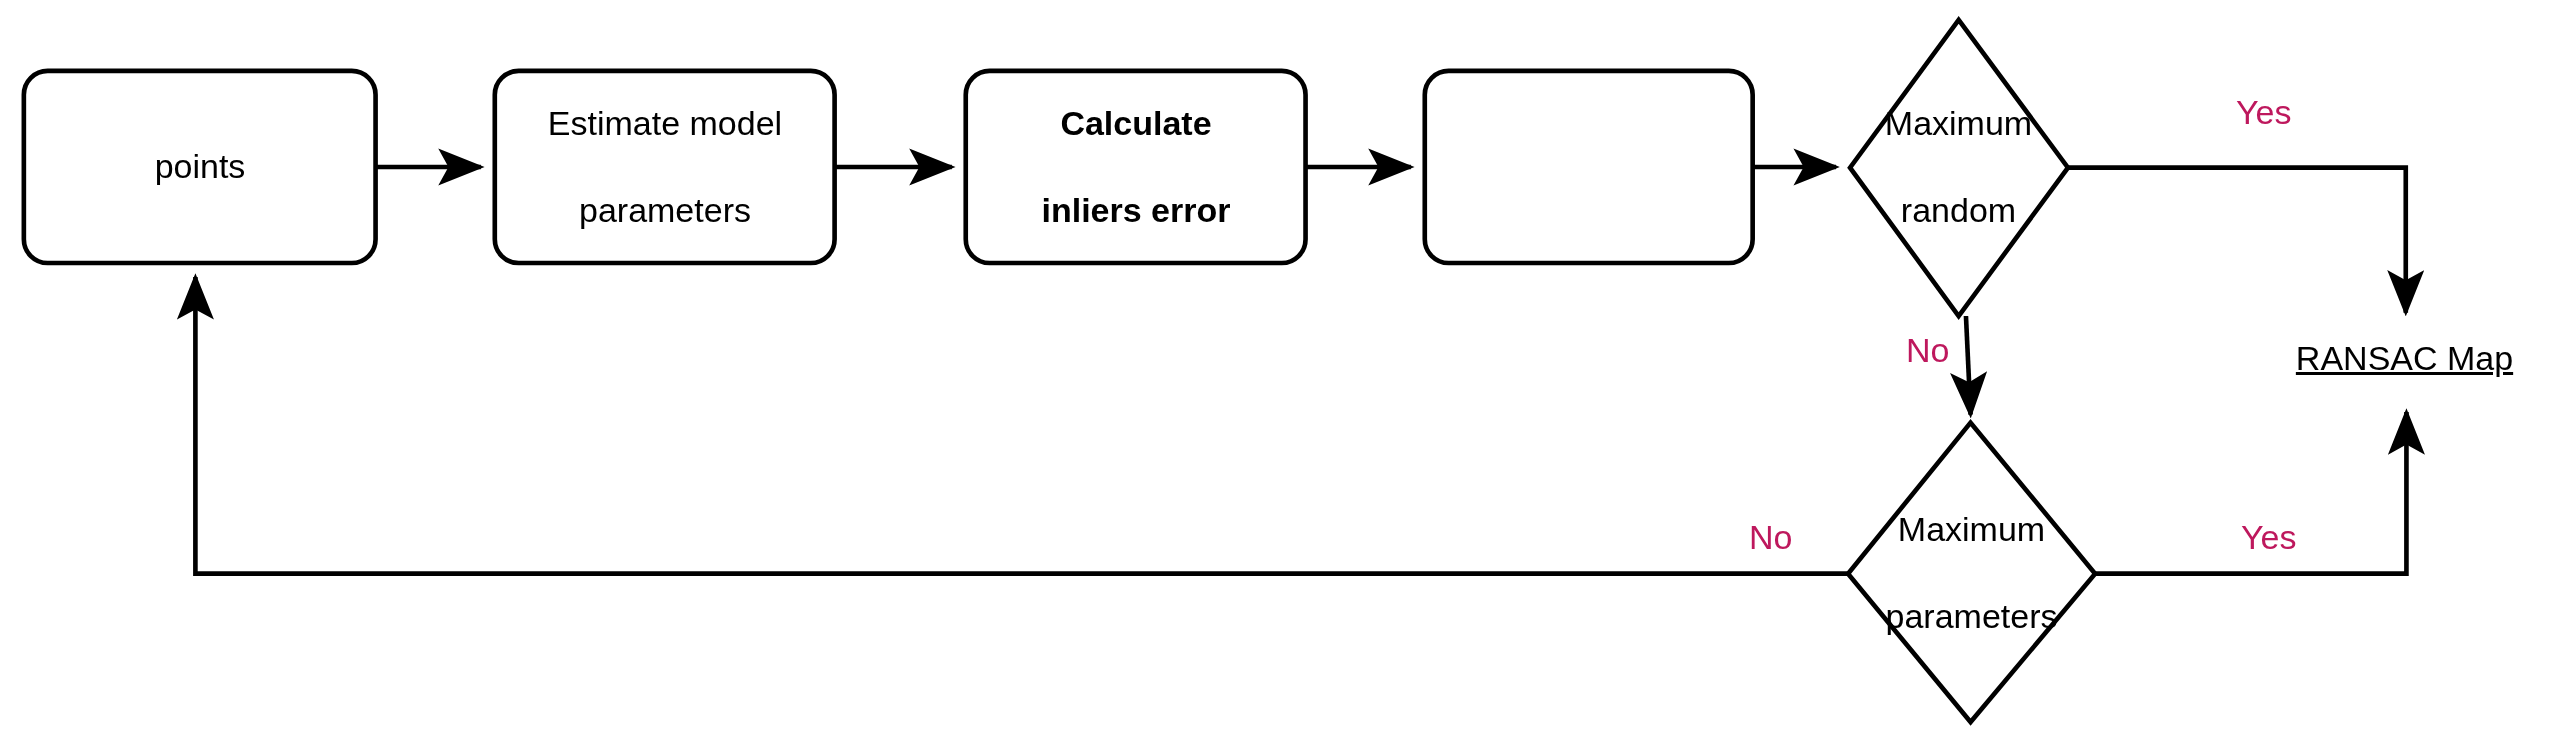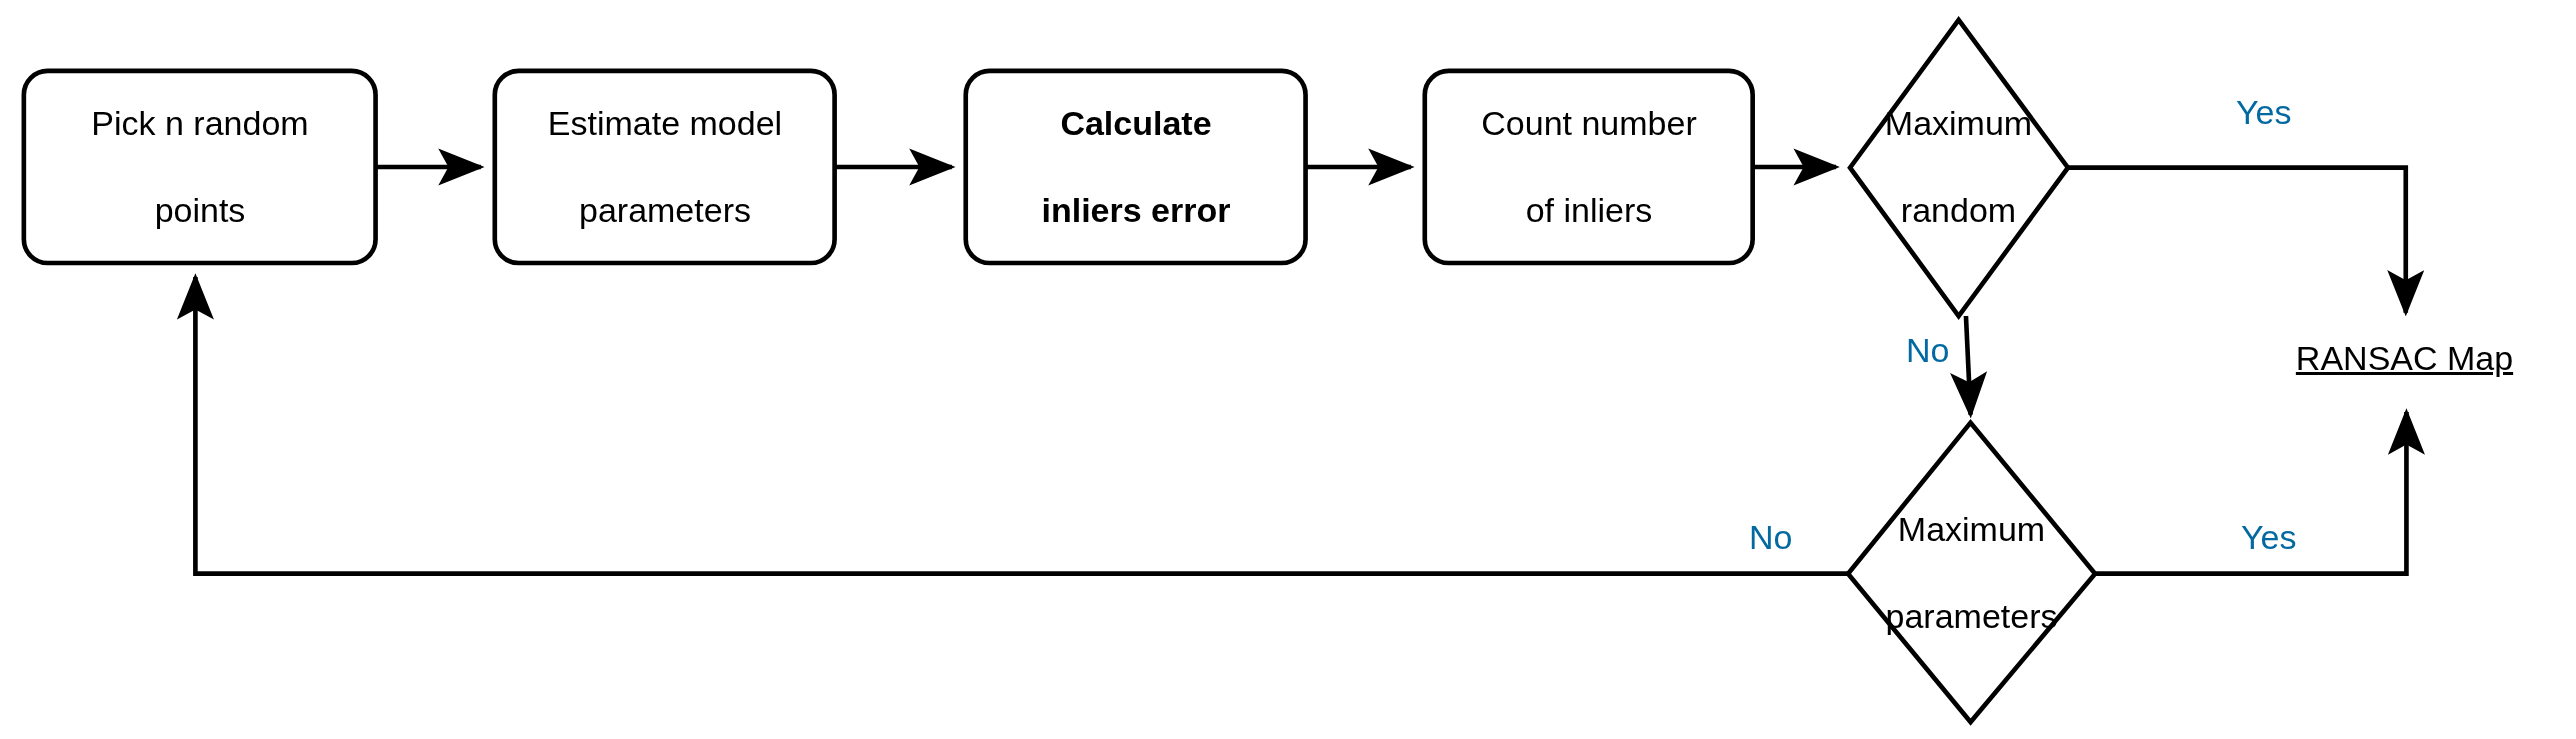--- a/index.html
+++ b/index.html
@@ -29,21 +29,21 @@
     line-height: 1.28;
     text-align: center;
     white-space: pre-line;
     display: flex;
     align-items: center;
     justify-content: center;
     pointer-events: none;
   }
   .edge-label {
     position: absolute;
-    color: #0369a1;
+    color: #be185d;
     font-family: "Liberation Sans", sans-serif;
     font-size: 34px;
     line-height: 1;
     white-space: nowrap;
   }
   .terminal-label {
     position: absolute;
     color: #000000;
     font-family: "Liberation Sans", sans-serif;
     font-size: 34px;
@@ -92,45 +92,38 @@
 
     <line x1="2968" y1="477" x2="2975" y2="626" stroke="#000000" stroke-width="7" marker-end="url(#arrowhead)"></line>
 
     <path d="M 3163 866 L 3633 866 L 3633 622" fill="none" stroke="#000000" stroke-width="7" marker-end="url(#arrowhead)"></path>
 
     <path d="M 2790 866 L 295 866 L 295 418" fill="none" stroke="#000000" stroke-width="7" marker-end="url(#arrowhead)"></path>
   </svg>
 
   <div class="node-label" style="left:24px; top:71px; width:352px; height:192px;">
     <div>
-      <div>Pick n random</div>
       <div>points</div>
     </div>
   </div>
 
   <div class="node-label" style="left:495px; top:71px; width:340px; height:192px;">
     <div>
       <div>Estimate model</div>
       <div>parameters</div>
     </div>
   </div>
 
   <div class="node-label" style="left:966px; top:71px; width:340px; height:192px;font-weight:bold;">
     <div>
       <div>Calculate</div>
       <div>inliers error</div>
     </div>
   </div>
 
-  <div class="node-label" style="left:1425px; top:71px; width:328px; height:192px;">
-    <div>
-      <div>Count number</div>
-      <div>of inliers</div>
-    </div>
-  </div>
 
   <div class="node-label" style="left:1848px; top:79px; width:221px; height:176px;">
     <div>
       <div>Maximum</div>
       <div>random</div>
     </div>
   </div>
 
   <div class="node-label" style="left:1848px; top:485px; width:247px; height:176px;">
     <div>

